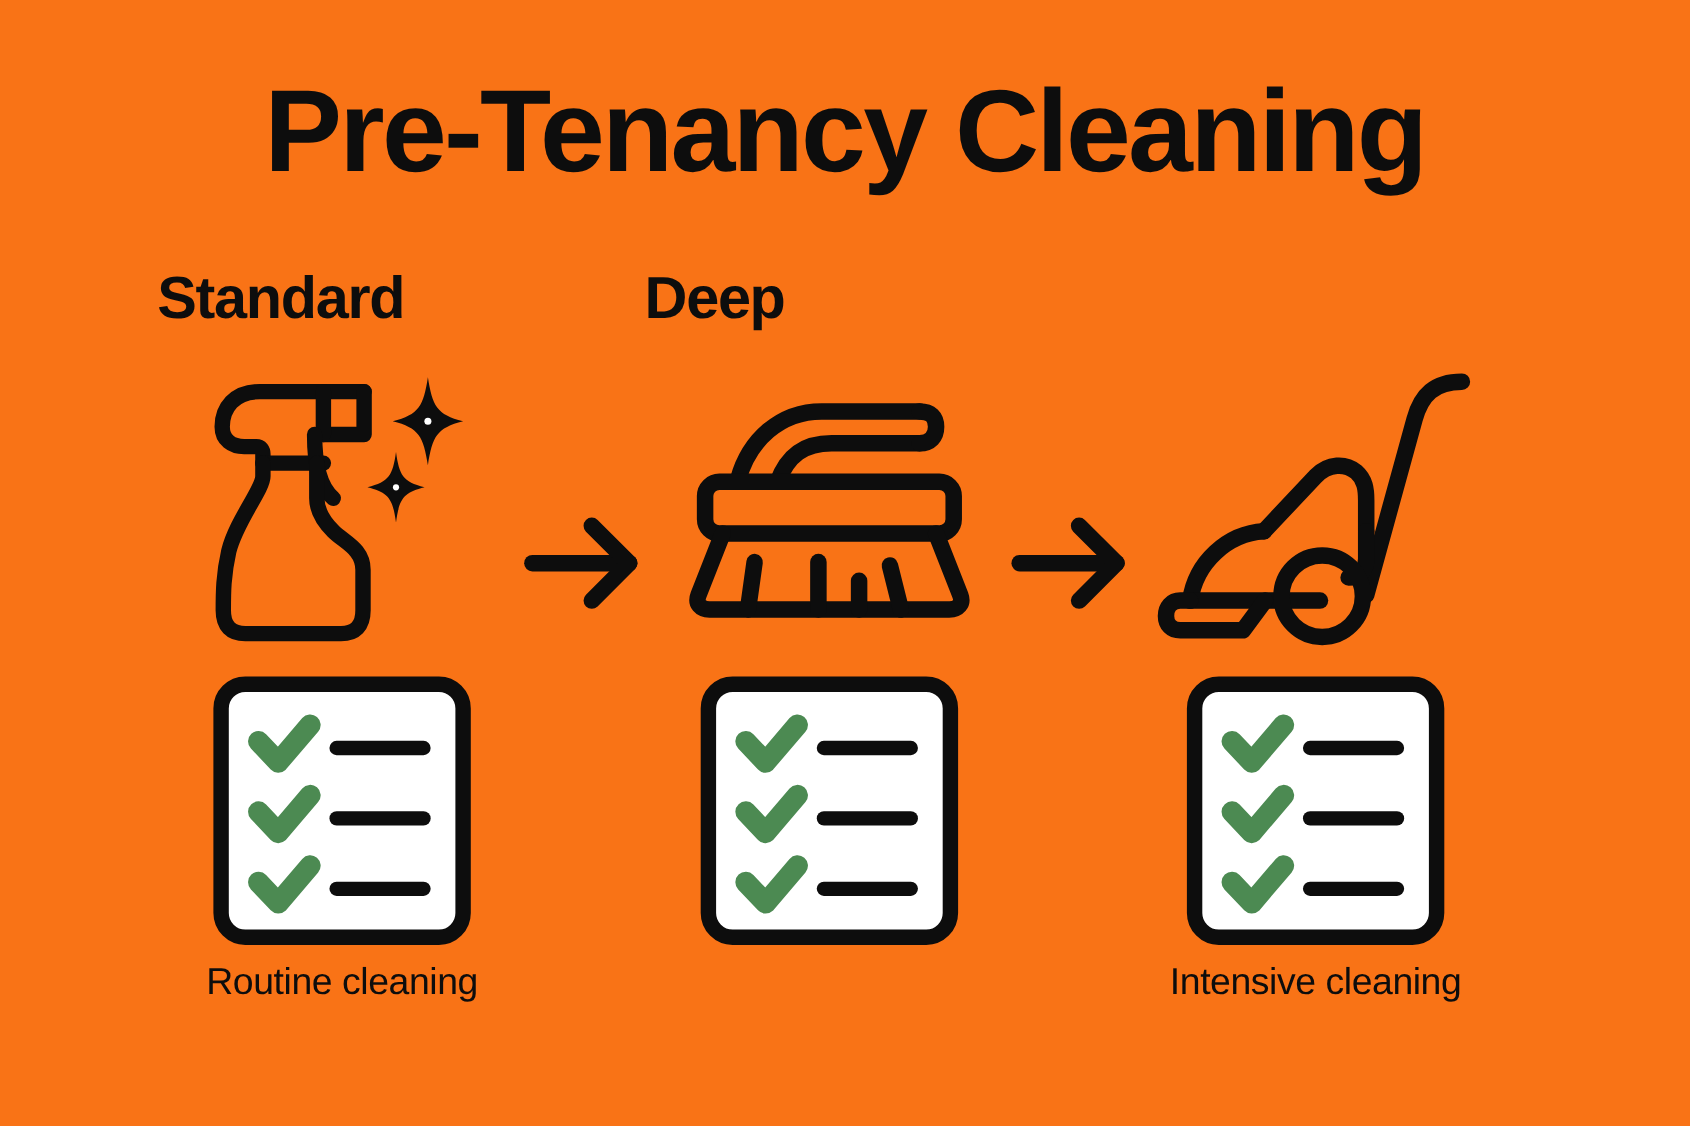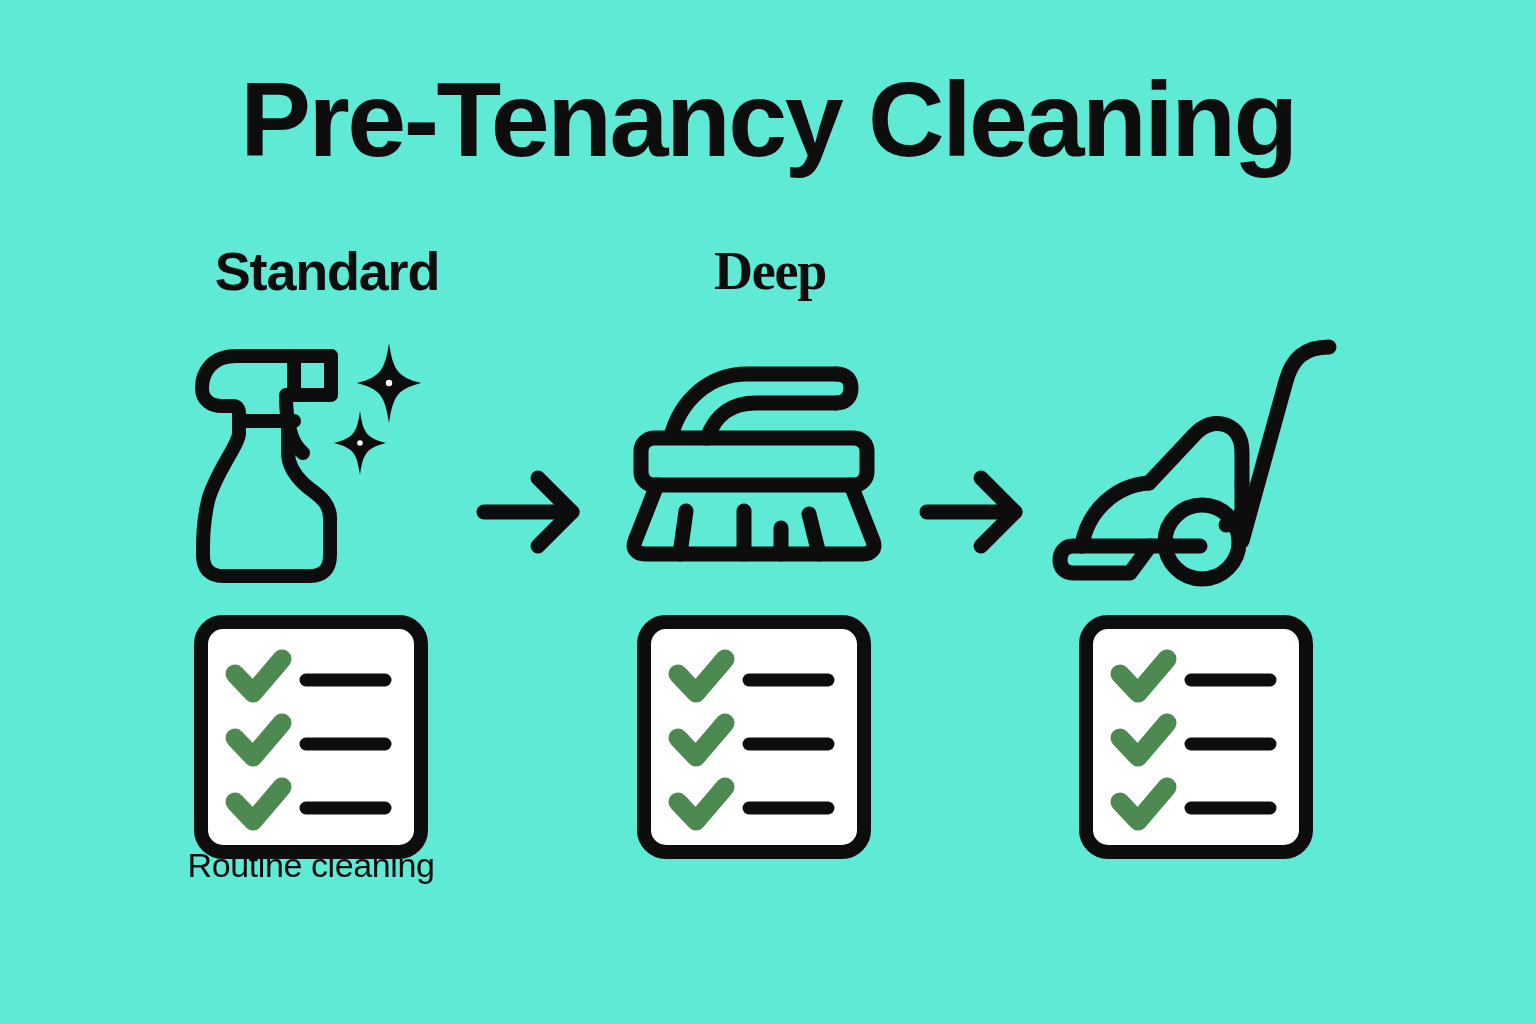--- a/index.html
+++ b/index.html
@@ -9,21 +9,21 @@
     background: #ffffff;
   }
   body {
     font-family: "Liberation Sans", sans-serif;
     -webkit-font-smoothing: antialiased;
   }
   #canvas {
     position: relative;
     width: 1536px;
     height: 1024px;
-    background: #5eead4;
+    background: #f97316;
     overflow: hidden;
   }
 
   
   #title {
     position: absolute;
     left: 0;
     top: 62px;
     width: 1536px;
     text-align: center;
@@ -36,29 +36,28 @@
   }
 
   
   .column {
     position: absolute;
     top: 240px;
     width: 340px;
     height: 720px;
   }
   #col-standard    { left: 141px; }
-  #col-deep        { left: 584px; font-family: Liberation Serif, serif; }
+  #col-deep        { left: 584px; }
   #col-specialised { left: 1026px; }
 
   .col-heading {
     position: absolute;
     top: 0;
-    left: 16px;
-    width: 340px;
-    text-align: center;
+    left: 2px;
+    width: 340px;
     font-size: 54px;
     font-weight: 700;
     letter-spacing: -1.2px;
     color: #0d0d0d;
     line-height: 1.15;
     white-space: nowrap;
   }
 
   .icon-wrap {
     position: absolute;
@@ -77,21 +76,21 @@
     left: 0;
     width: 340px;
     height: 248px;
     display: flex;
     align-items: flex-start;
     justify-content: center;
   }
 
   .col-caption {
     position: absolute;
-    top: 605px;
+    top: 633px;
     left: 0;
     width: 340px;
     text-align: center;
     font-size: 34px;
     font-weight: 400;
     letter-spacing: -0.4px;
     color: #0d0d0d;
     line-height: 1.2;
     white-space: nowrap;
   }
@@ -258,15 +257,16 @@
           <path d="M 42 188 L 60 207 L 89 173"></path>
         </g>
         <g fill="none" stroke="#0d0d0d" stroke-width="13" stroke-linecap="round">
           <path d="M 113 66 L 192 66"></path>
           <path d="M 113 130 L 192 130"></path>
           <path d="M 113 194 L 192 194"></path>
         </g>
       </svg>
     </div>
 
+    <div class="col-caption">Intensive cleaning</div>
   </div>
 
 </div>
 
 </body></html>

